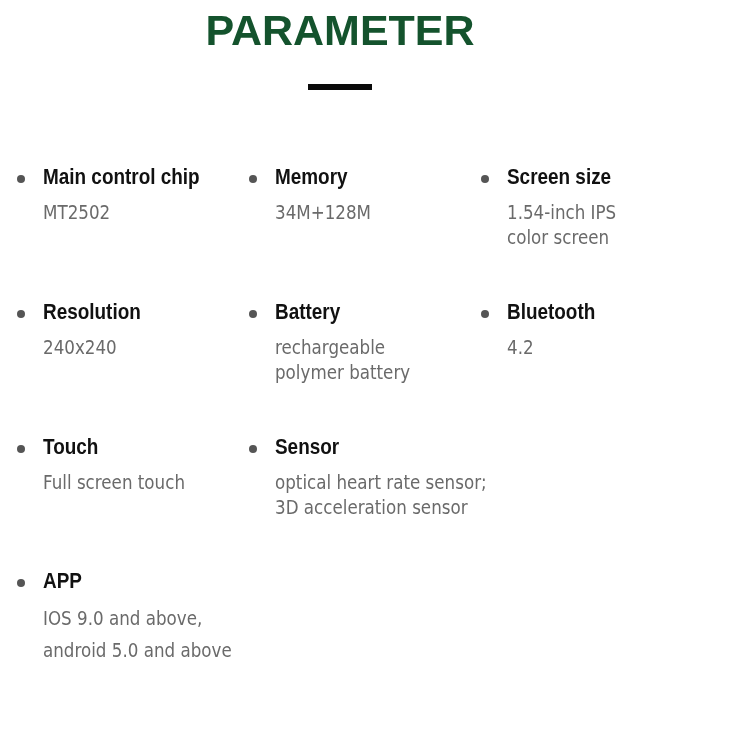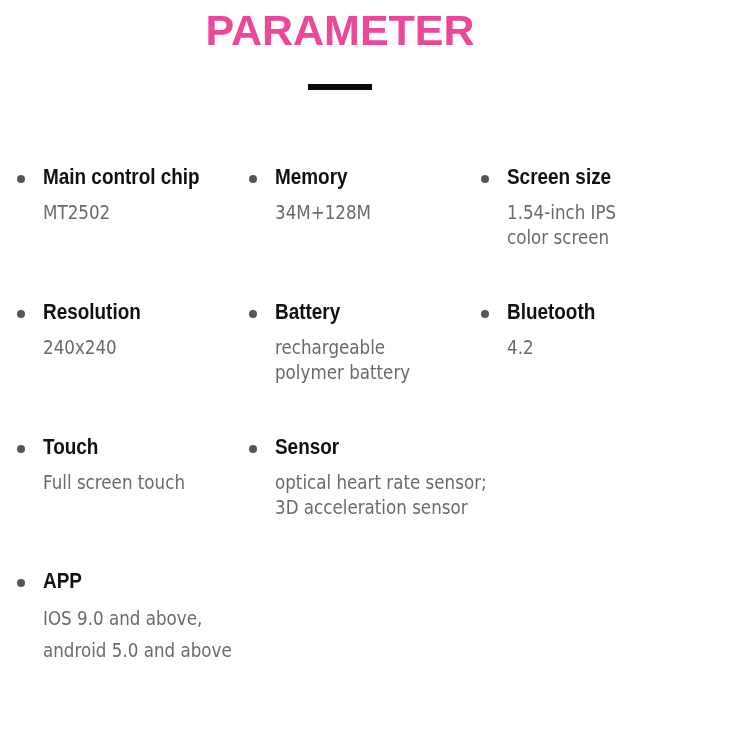--- a/index.html
+++ b/index.html
@@ -3,21 +3,21 @@
 <meta charset="utf-8">
 <style>
   html, body { margin: 0; padding: 0; }
   body {
     width: 732px; height: 732px; background: #ffffff; position: relative; overflow: hidden;
     font-family: "Liberation Sans", sans-serif;
   }
   .title {
     position: absolute; top: 6px; left: 0; width: 680px; text-align: center;
     font-family: "Liberation Sans", sans-serif; font-weight: 700; font-size: 43px;
-    color: #ec4899; letter-spacing: 0px;
+    color: #14532d; letter-spacing: 0px;
   }
   .underline {
     position: absolute; left: 308px; top: 84px; width: 64px; height: 6px; background: #0a0a0a;
   }
   .item { position: absolute; width: 240px; }
   .item .bullet {
     position: absolute; left: 0; top: 11px; width: 8px; height: 8px; border-radius: 50%; background: #555555;
   }
   .item .label {
     position: absolute; left: 26px; top: 0; white-space: nowrap;

